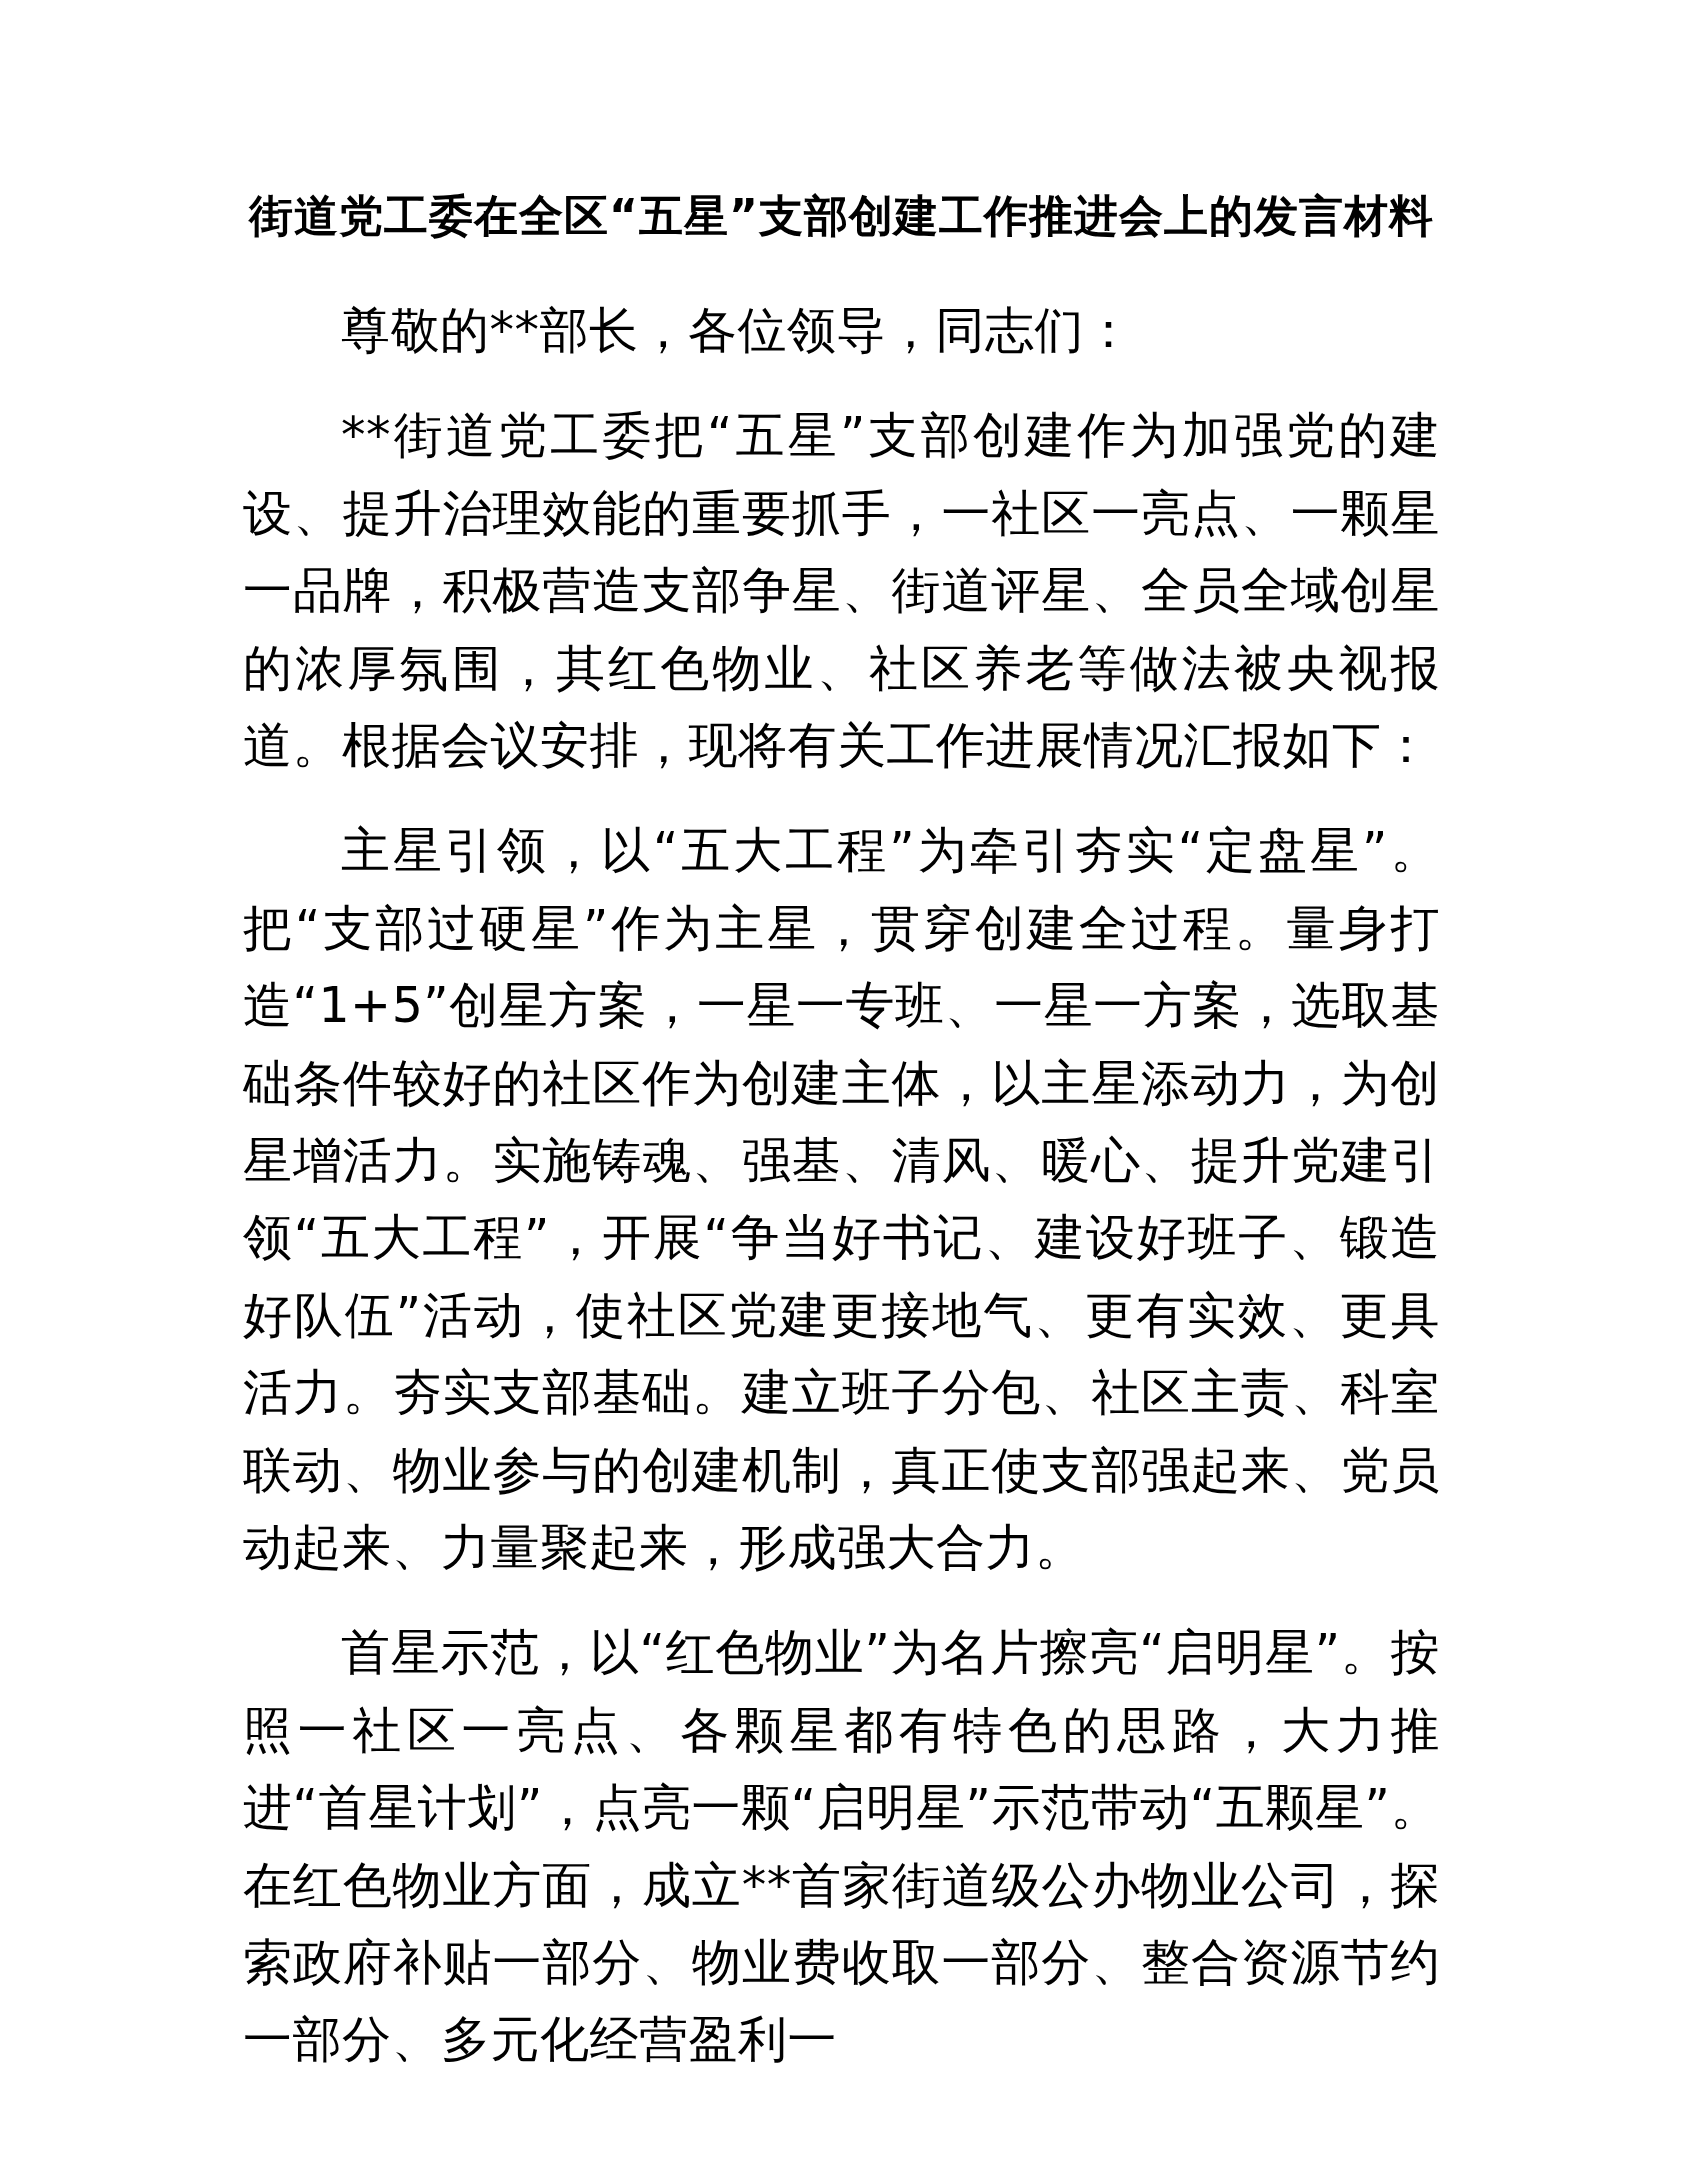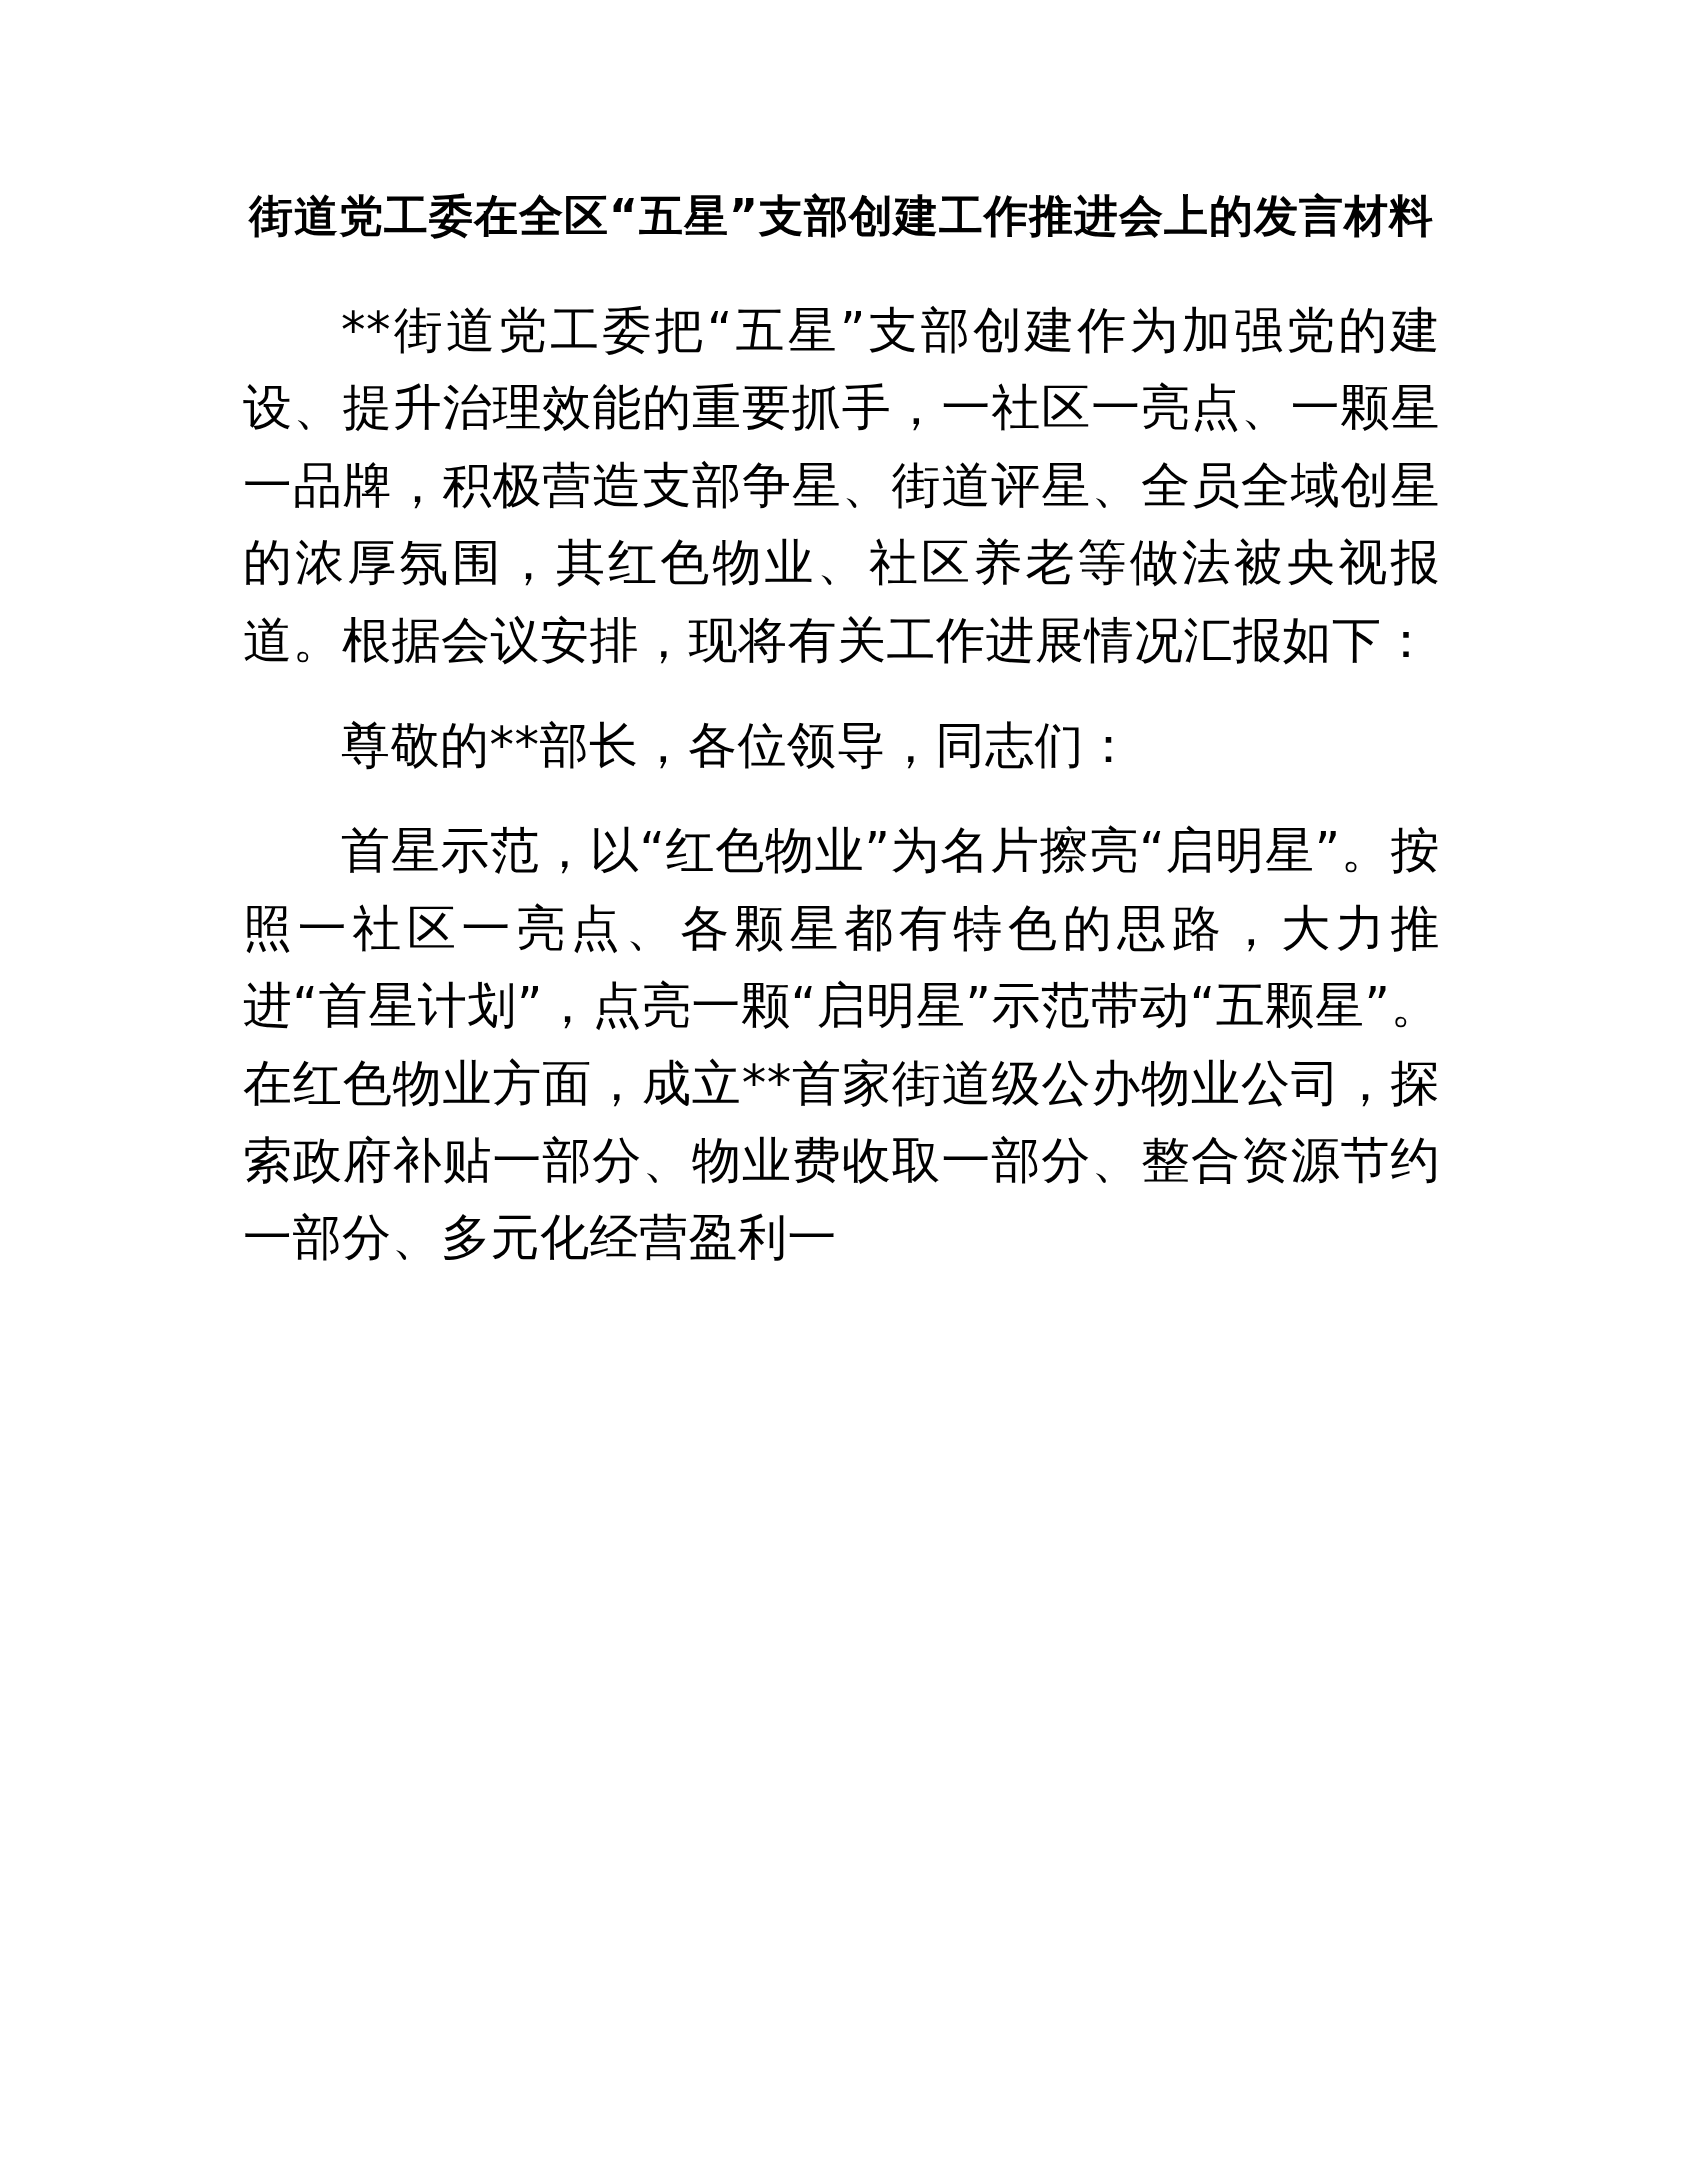--- a/index.html
+++ b/index.html
@@ -40,20 +40,21 @@
       letter-spacing: 0.5px;
       word-break: break-all;
     }
   </style>
 </head>
 <body>
 
 <div class="page">
   <h1 class="doc-title">街道党工委在全区“五星”支部创建工作推进会上的发言材料</h1>
 
+  <p class="para">尊敬的**部长，各位领导，同志们：</p>
+
   <p class="para">**街道党工委把“五星”支部创建作为加强党的建设、提升治理效能的重要抓手，一社区一亮点、一颗星一品牌，积极营造支部争星、街道评星、全员全域创星的浓厚氛围，其红色物业、社区养老等做法被央视报道。根据会议安排，现将有关工作进展情况汇报如下：</p>
 
-  <p class="para">尊敬的**部长，各位领导，同志们：</p>
-
+  <p class="para">主星引领，以“五大工程”为牵引夯实“定盘星”。把“支部过硬星”作为主星，贯穿创建全过程。量身打造“1+5”创星方案，一星一专班、一星一方案，选取基础条件较好的社区作为创建主体，以主星添动力，为创星增活力。实施铸魂、强基、清风、暖心、提升党建引领“五大工程”，开展“争当好书记、建设好班子、锻造好队伍”活动，使社区党建更接地气、更有实效、更具活力。夯实支部基础。建立班子分包、社区主责、科室联动、物业参与的创建机制，真正使支部强起来、党员动起来、力量聚起来，形成强大合力。</p>
 
   <p class="para">首星示范，以“红色物业”为名片擦亮“启明星”。按照一社区一亮点、各颗星都有特色的思路，大力推进“首星计划”，点亮一颗“启明星”示范带动“五颗星”。在红色物业方面，成立**首家街道级公办物业公司，探索政府补贴一部分、物业费收取一部分、整合资源节约一部分、多元化经营盈利一</p>
 </div>
 
 
 </body></html>

